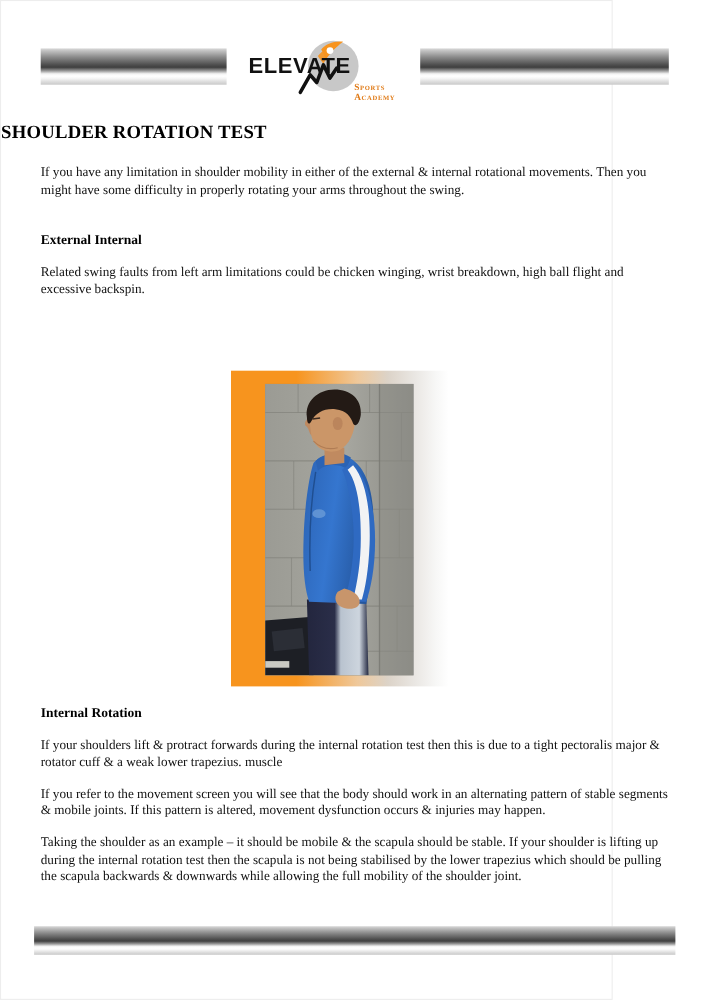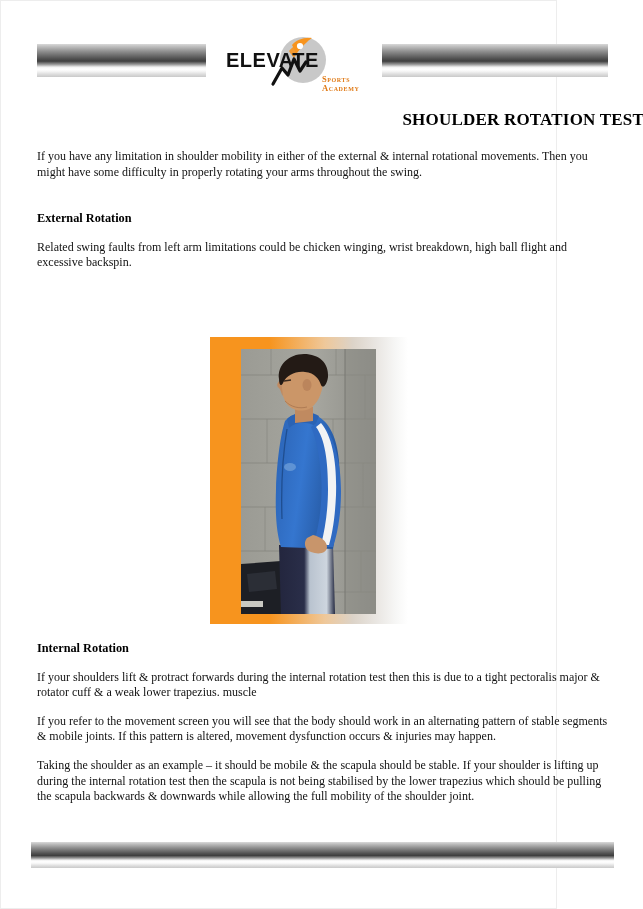--- a/index.html
+++ b/index.html
@@ -93,21 +93,21 @@
     padding-left: 33px;
   }
   .logo-svg { position: absolute; left: 0; top: 0; }
 
   
   .doc-title {
     position: absolute;
     left: 0;
     top: 109px;
     width: 643px;
-    text-align: right;
+    text-align: left;
     font-size: 17px;
     font-weight: bold;
     color: #000000;
     letter-spacing: 0.2px;
   }
 
   
   .body-wrap {
     position: absolute;
     left: 36px;
@@ -194,21 +194,21 @@
       <div class="logo-word">ELEVATE</div>
       <div class="logo-sub">Sports Academy</div>
     </div>
   </div>
 
   <div class="doc-title">SHOULDER ROTATION TEST</div>
 
   <div class="body-wrap">
     <p class="para">If you have any limitation in shoulder mobility in either of the external &amp; internal rotational movements. Then you might have some difficulty in properly rotating your arms throughout the swing.</p>
     <div class="gap-md"></div>
-    <h2 class="sec">External Rotation</h2>
+    <h2 class="sec">External Internal</h2>
     <div class="gap-sm"></div>
     <p class="para">Related swing faults from left arm limitations could be chicken winging, wrist breakdown, high ball flight and excessive backspin.</p>
   </div>
 
   <div class="photo-block">
     <div class="photo-inner">
       <svg class="photo-svg" width="135" height="265" viewBox="0 0 135 265">
         <defs>
           <linearGradient id="wallg" x1="0" y1="0" x2="1" y2="0">
             <stop offset="0" stop-color="#9b9b94"></stop>

